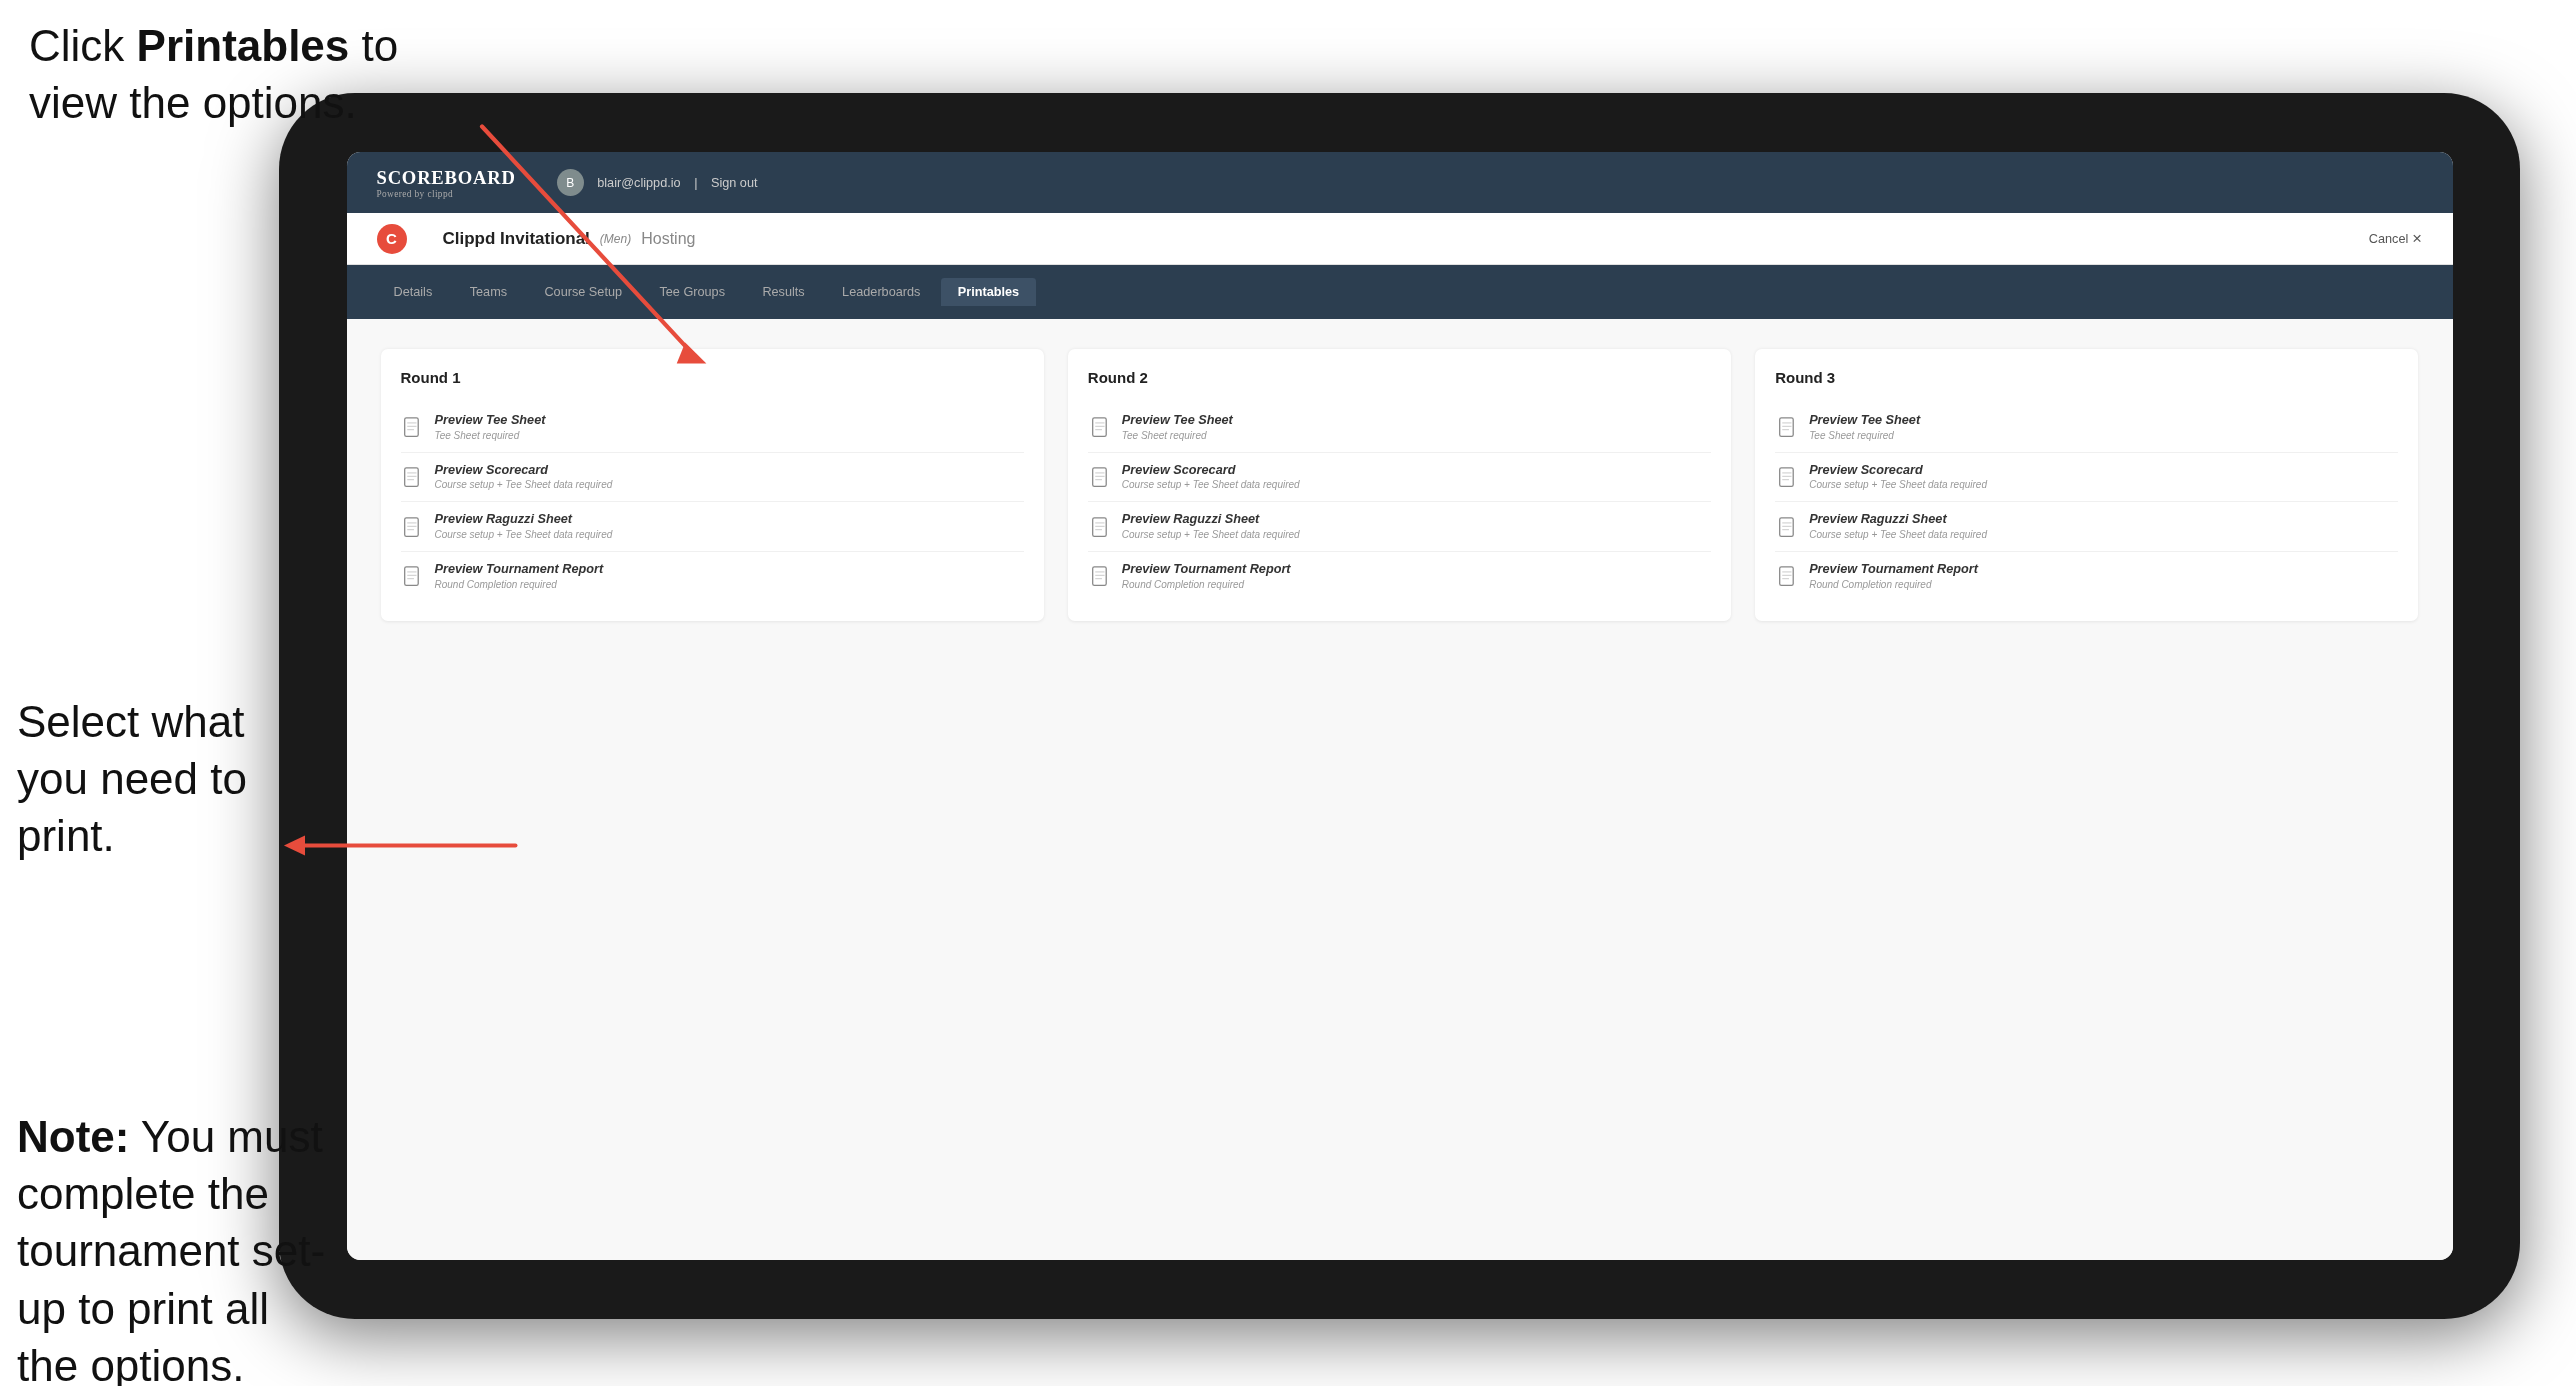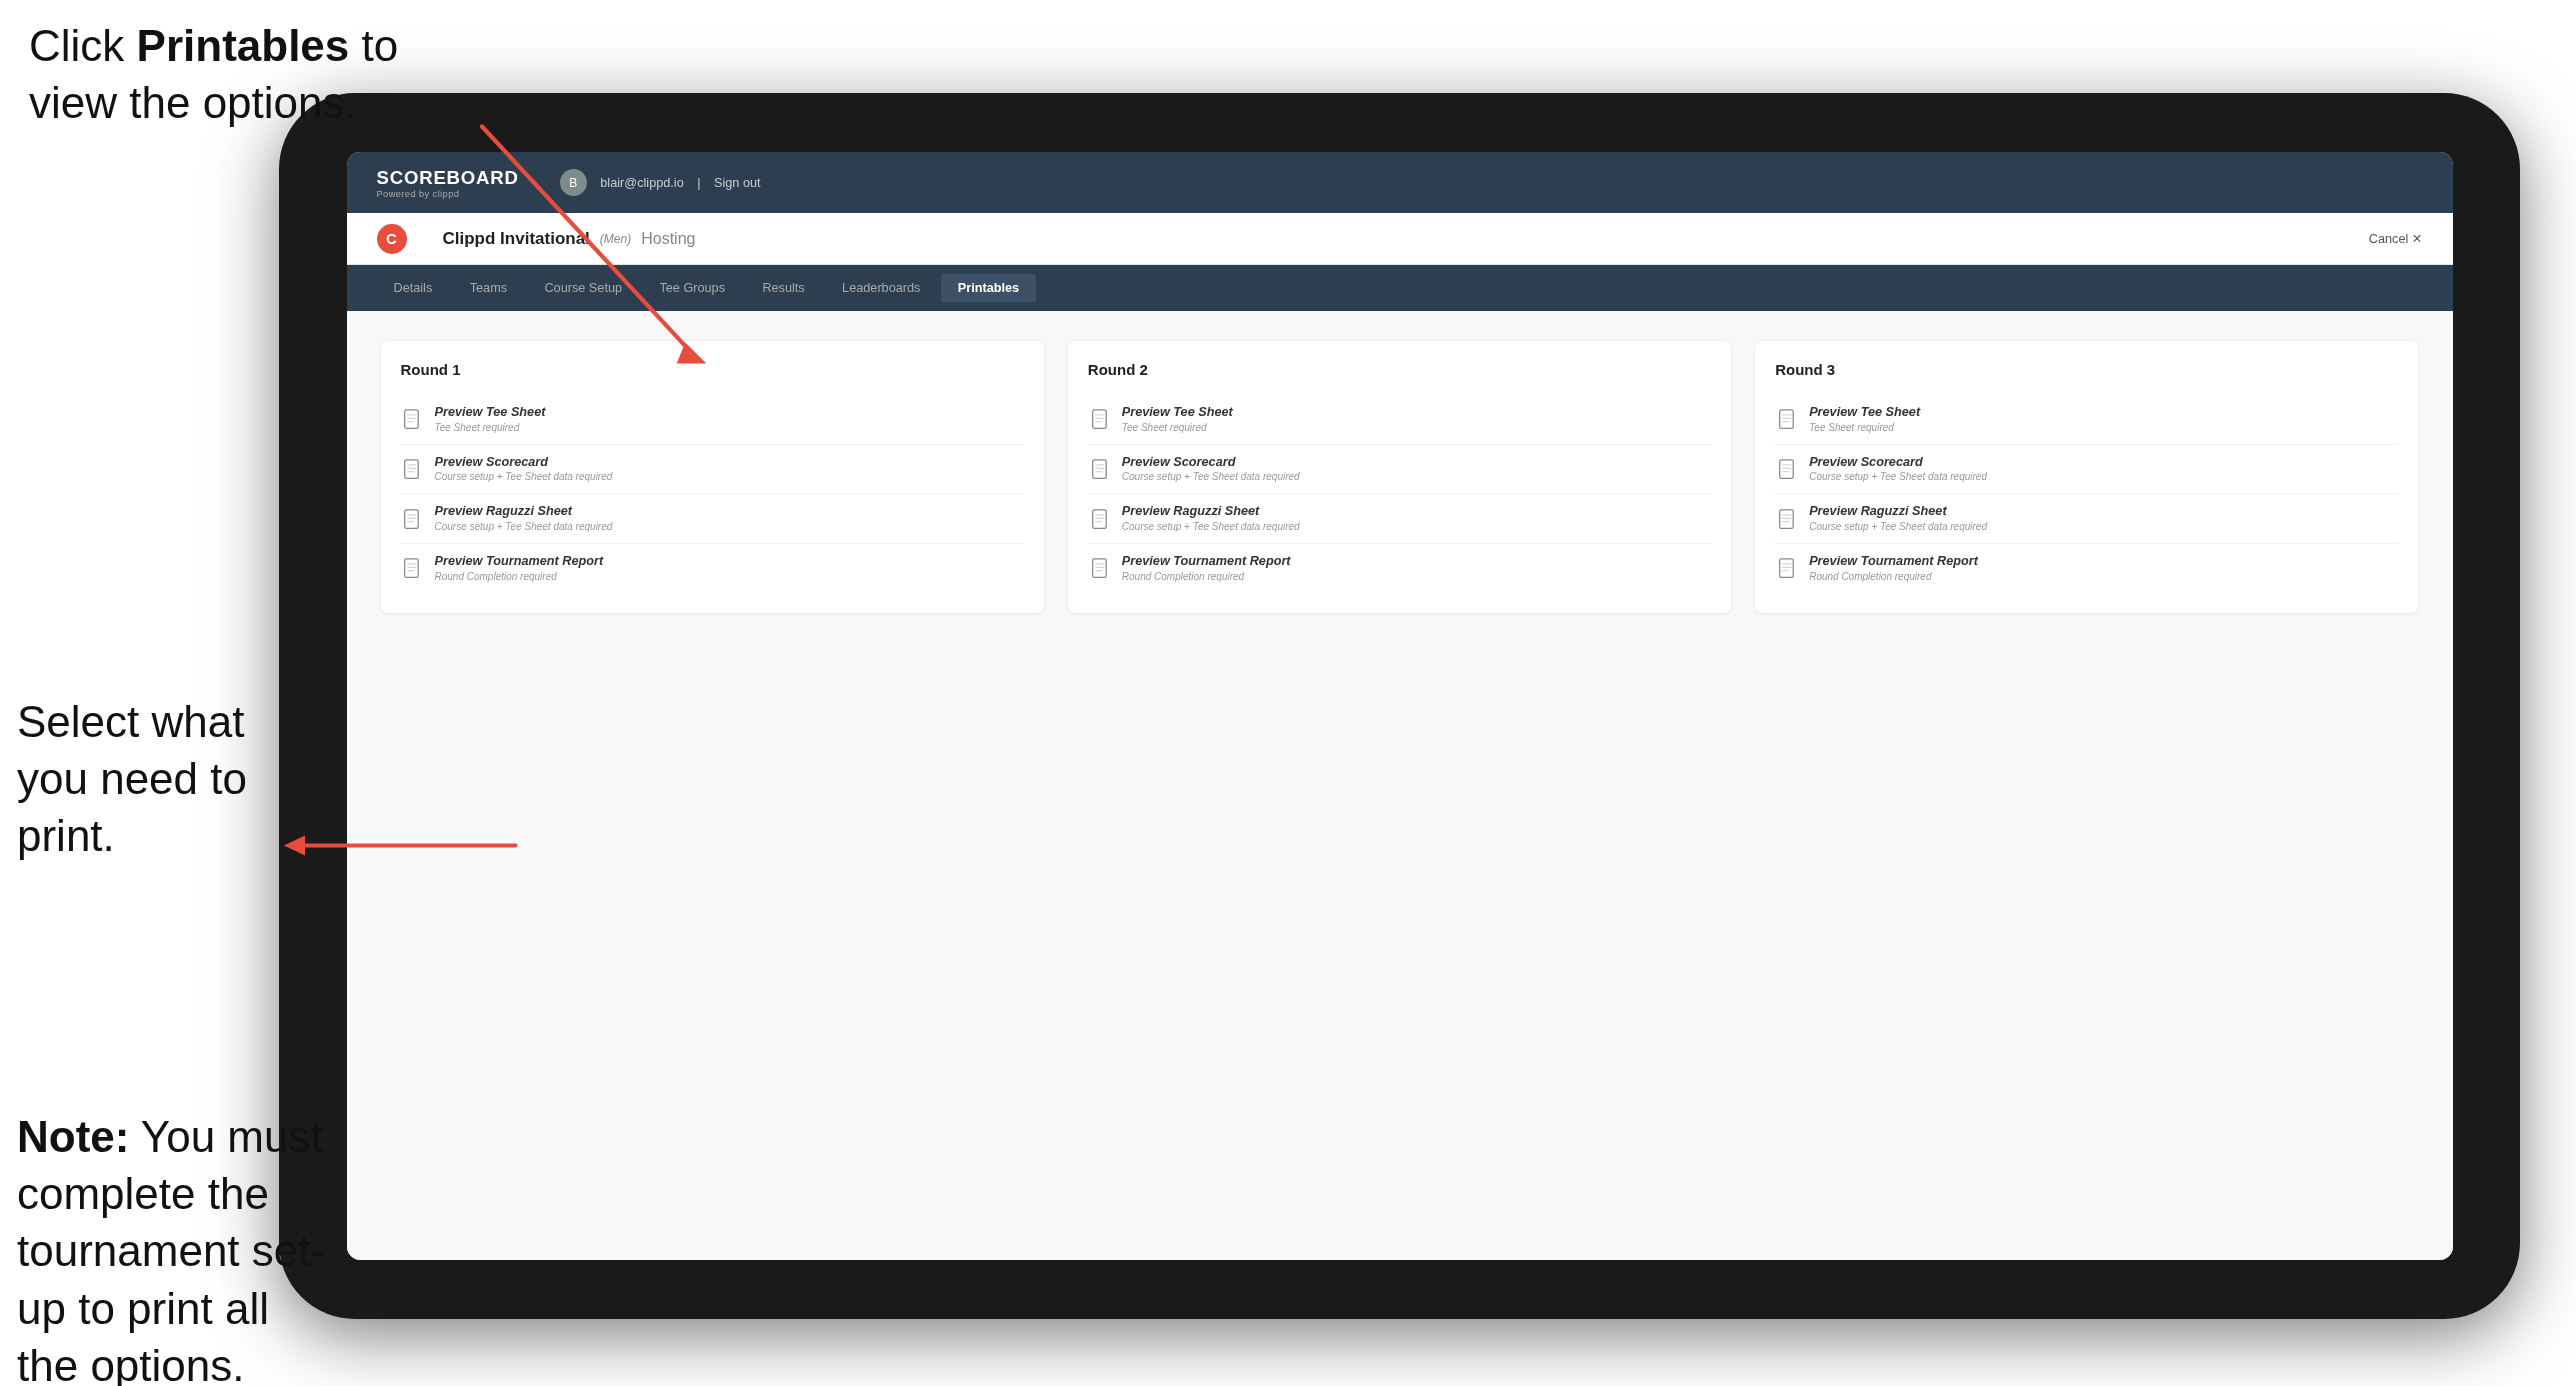--- a/index.html
+++ b/index.html
@@ -86,20 +86,21 @@
       display: flex;
       align-items: center;
       padding: 0 30px;
       flex-shrink: 0;
     }
 
     .scoreboard-logo {
       display: flex;
       flex-direction: column;
       margin-right: 41px;
+      font-family: Liberation Serif, serif;
     }
     .scoreboard-title {
       color: #ffffff;
       font-size: 18.6px;
       font-weight: 800;
       letter-spacing: 0.8px;
     }
     .scoreboard-sub {
       color: #aaaaaa;
       font-size: 9.3px;
@@ -182,21 +183,21 @@
     .tournament-cancel {
       margin-left: auto;
       font-size: 12.7px;
       color: #555;
       cursor: pointer;
     }
 
     
     .tab-bar {
       background: #2c3e50;
-      height: 46px;
+      height: 54px;
       display: flex;
       align-items: center;
       padding: 0 30px;
       gap: 3.4px;
       flex-shrink: 0;
     }
     .tab {
       color: #aaaaaa;
       font-size: 12.7px;
       padding: 6.8px 17px;

